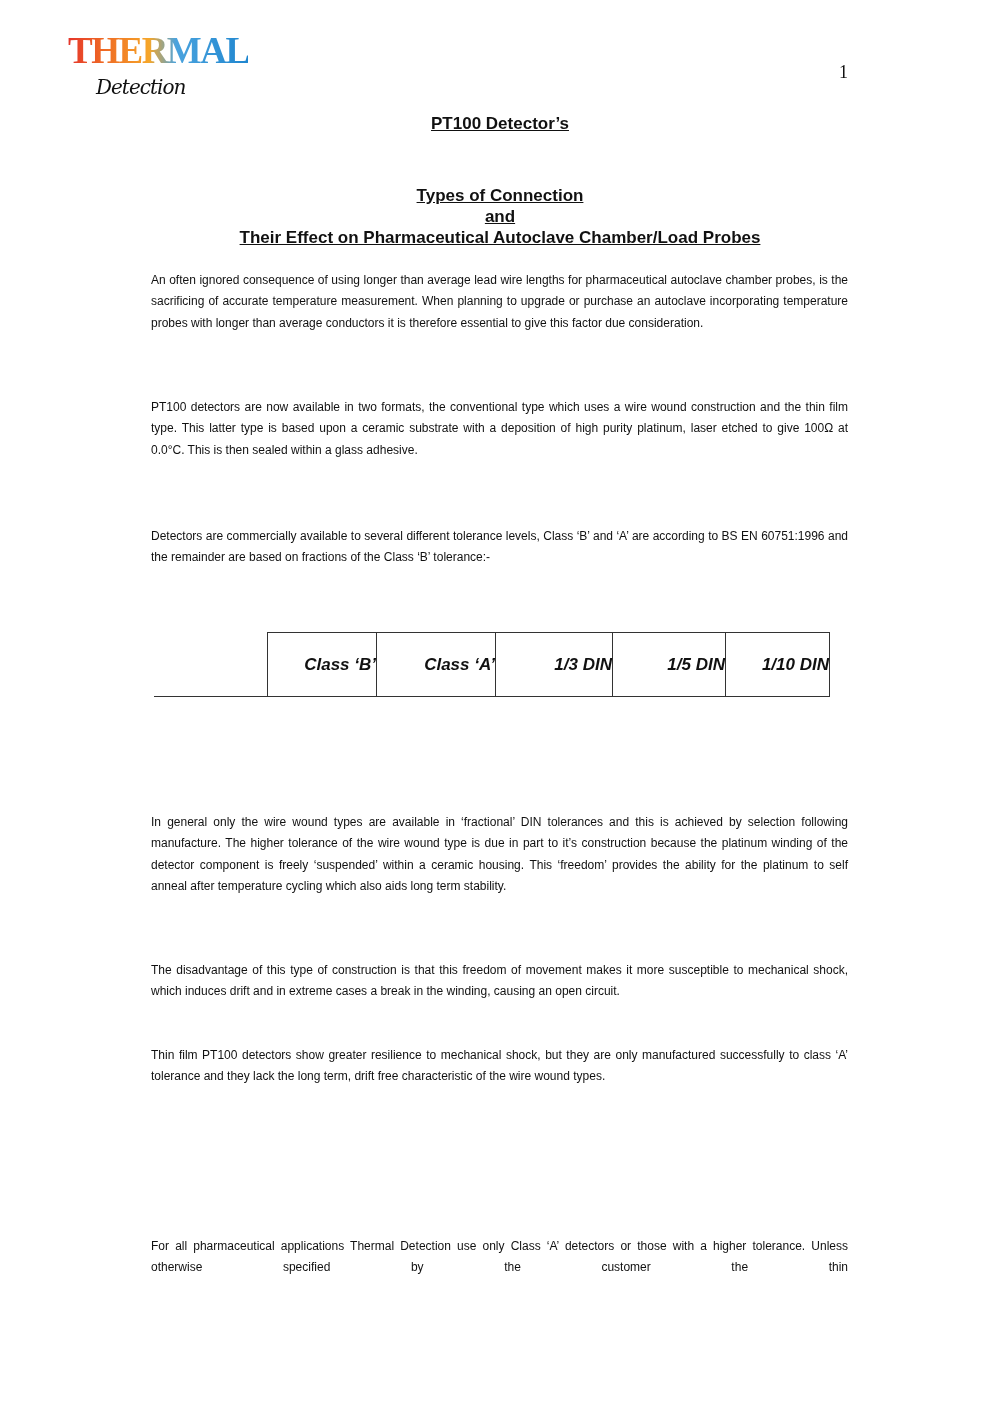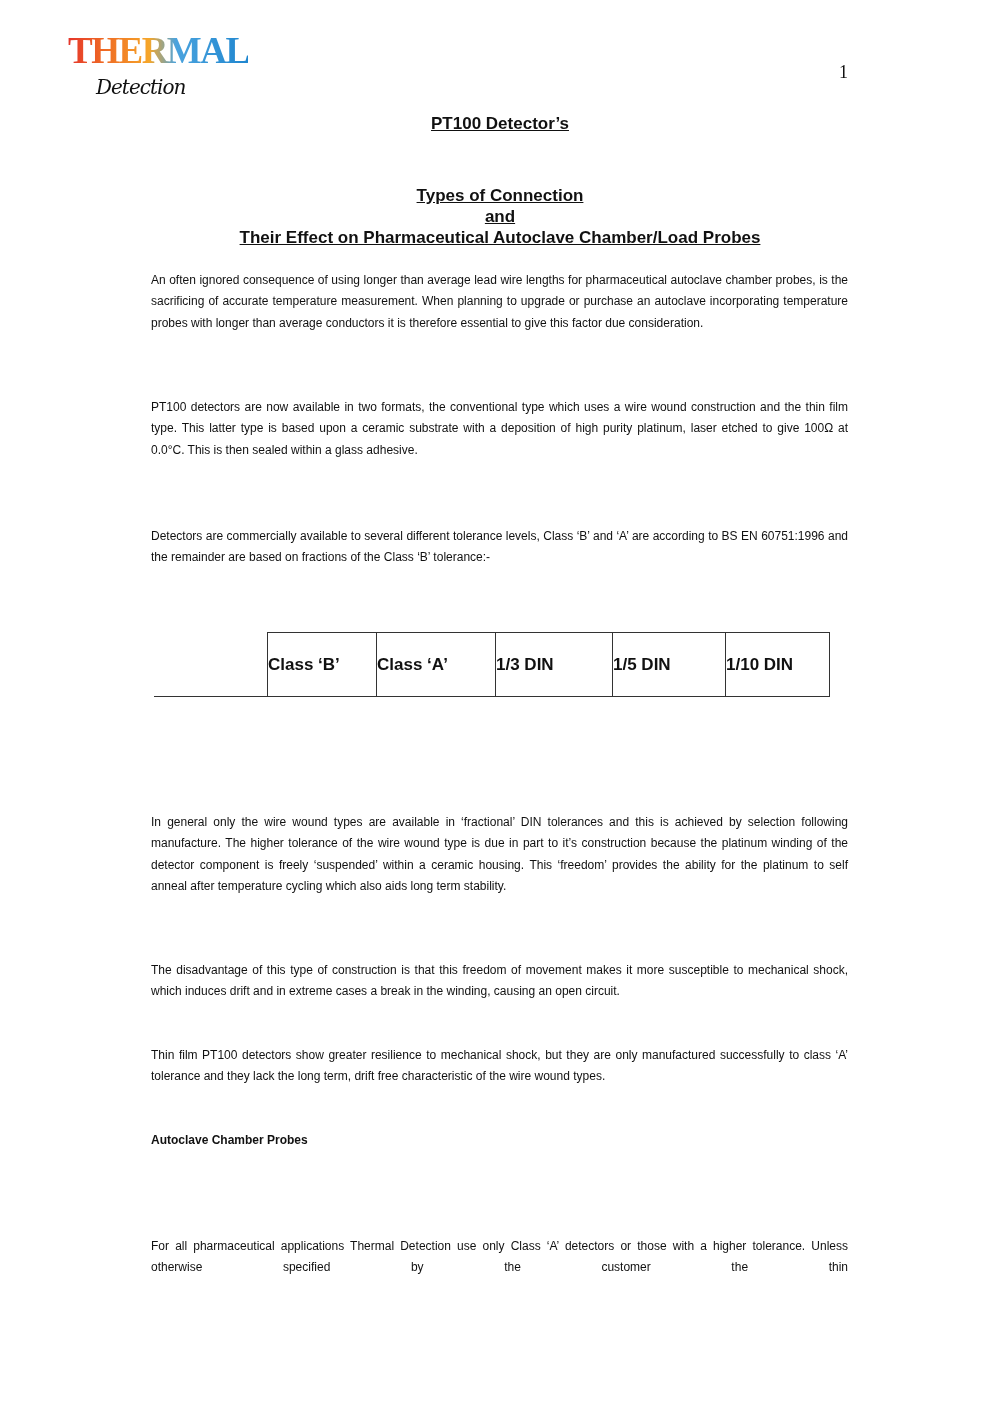--- a/index.html
+++ b/index.html
@@ -12,21 +12,21 @@
   .logo-bottom { font-family: "DejaVu Serif", serif; font-style: italic; font-size: 20px; line-height: 34px; color: #111;
                  margin-left: 28px; letter-spacing: -1px; }
   .page-num { position: absolute; left: 839px; top: 62px; font-family: "Liberation Serif", serif; font-size: 18px; }
   .title-block { position: absolute; left: 150px; width: 700px; text-align: center; font-weight: bold; font-size: 17px; }
   .title-block span { text-decoration: underline; }
   .t1 { top: 114px; }
   .t2 { top: 165px; line-height: 21px; margin-top: 20px; }
   .para { position: absolute; left: 151px; width: 697px; font-size: 12px; line-height: 21.3px; text-align: justify; text-align-last: left; }
   .para .h { font-weight: bold; display: block; }
   table.tol { position: absolute; left: 154px; top: 632px; border-collapse: collapse; font-size: 17px; }
-  table.tol td { border: 1px solid #333; text-align: left; padding: 0; }
+  table.tol td { border: 1px solid #333; text-align: right; padding: 0; font-style: italic; }
   table.tol tr.head td { height: 63px; font-weight: bold; }
   table.tol tr.row td { height: 71px; }
   table.tol td.empty { border-top: none; border-left: none; }
   table.tol td.rowhead { font-weight: bold; }
 </style>
 </head>
 <body>
 
 <div class="logo">
   <div class="logo-top">THERMAL</div>
@@ -63,16 +63,15 @@
     <td style="width:103px">1/10 DIN</td>
   </tr>
 </tbody>
   </table>
 
 <div class="para" style="top:812px">In general only the wire wound types are available in ‘fractional’ DIN tolerances and this is achieved by selection following manufacture. The higher tolerance of the wire wound type is due in part to it’s construction because the platinum winding of the detector component is freely ‘suspended’ within a ceramic housing. This ‘freedom’ provides the ability for the platinum to self anneal after temperature cycling which also aids long term stability.</div>
 <div class="para" style="top:960px">The disadvantage of this type of construction is that this freedom of movement makes it more susceptible to mechanical shock, which induces drift and in extreme cases a break in the winding, causing an open circuit.</div>
 <div class="para" style="top:1045px">Thin film PT100 detectors show greater resilience to mechanical shock, but they are only manufactured successfully to class ‘A’ tolerance and they lack the long term, drift free characteristic of the wire wound types.</div>
 
 <div class="para" style="top:1130px">
-  <span class="h">Autoclave Chamber Probes</span>
 </div>
 
 <div class="para" style="top:1236px; text-align-last: justify;">For all pharmaceutical applications Thermal Detection use only Class ‘A’ detectors or those with a higher tolerance. Unless otherwise specified by the customer the thin</div>
 
 </body></html>

